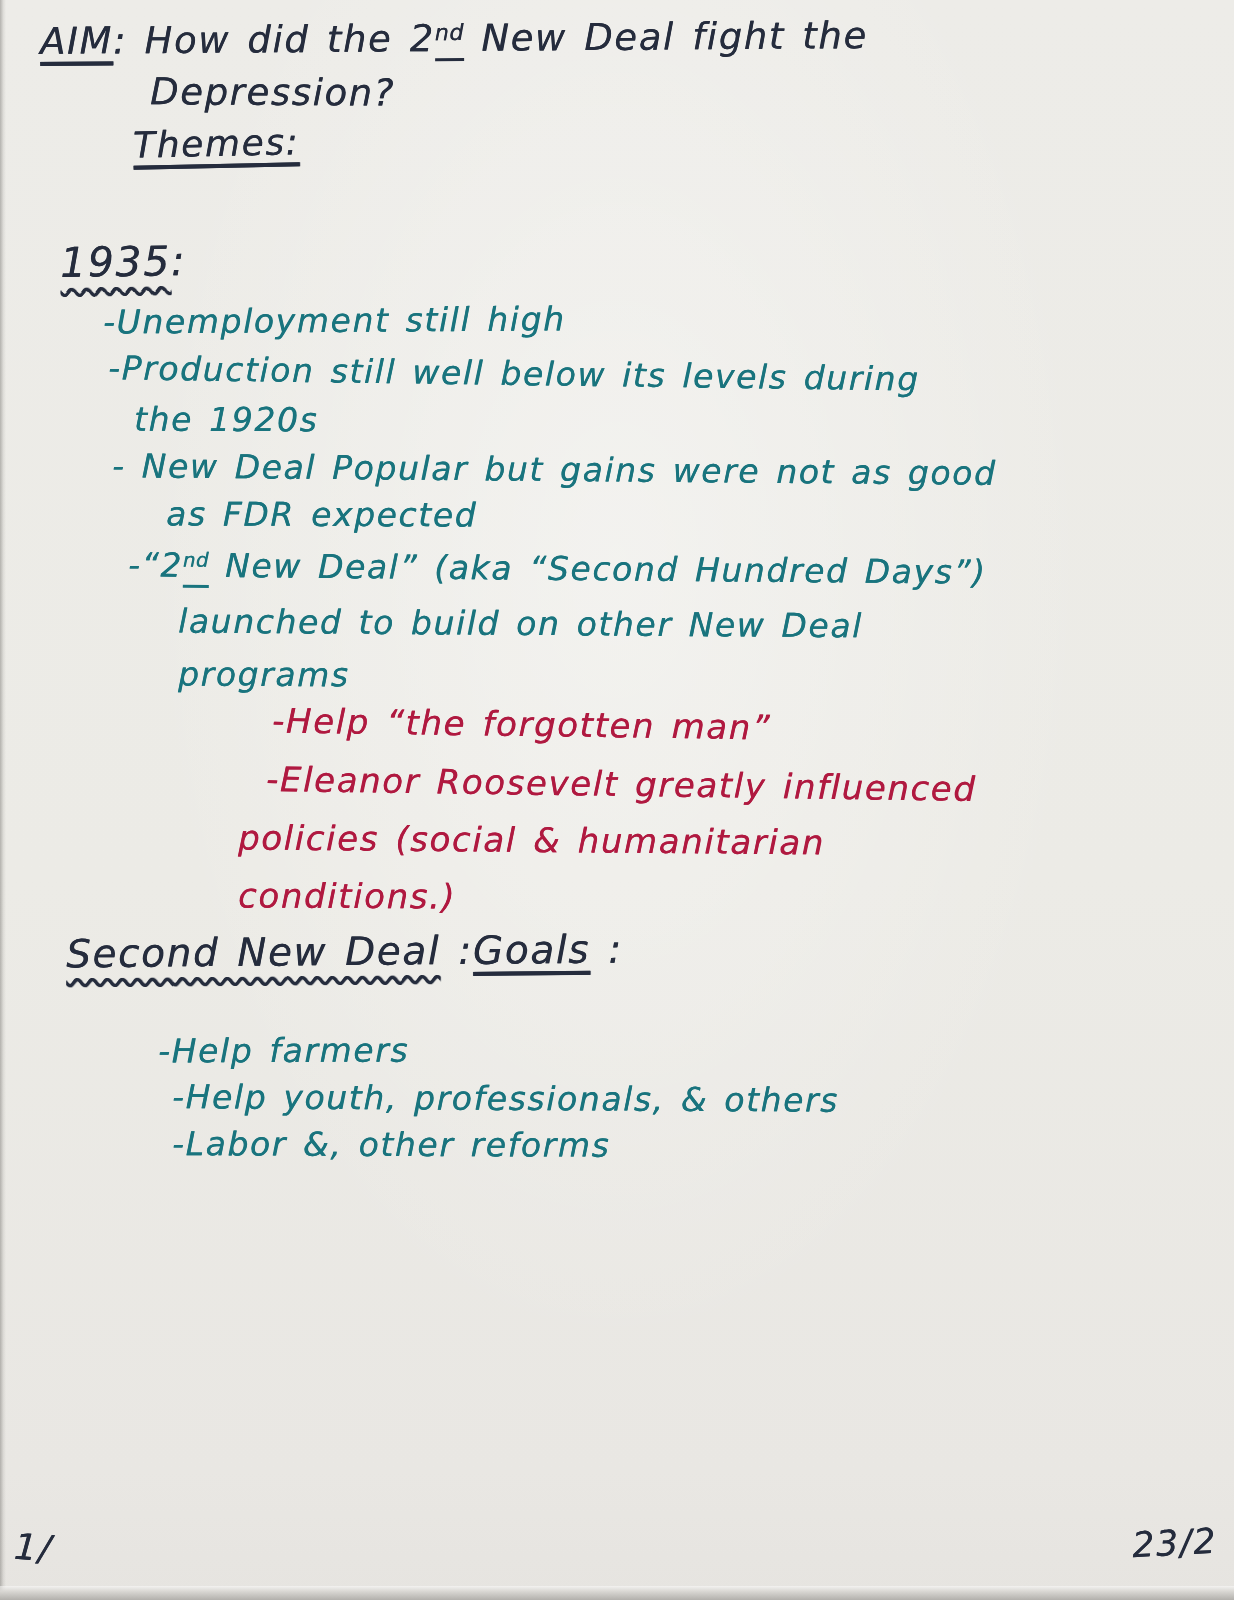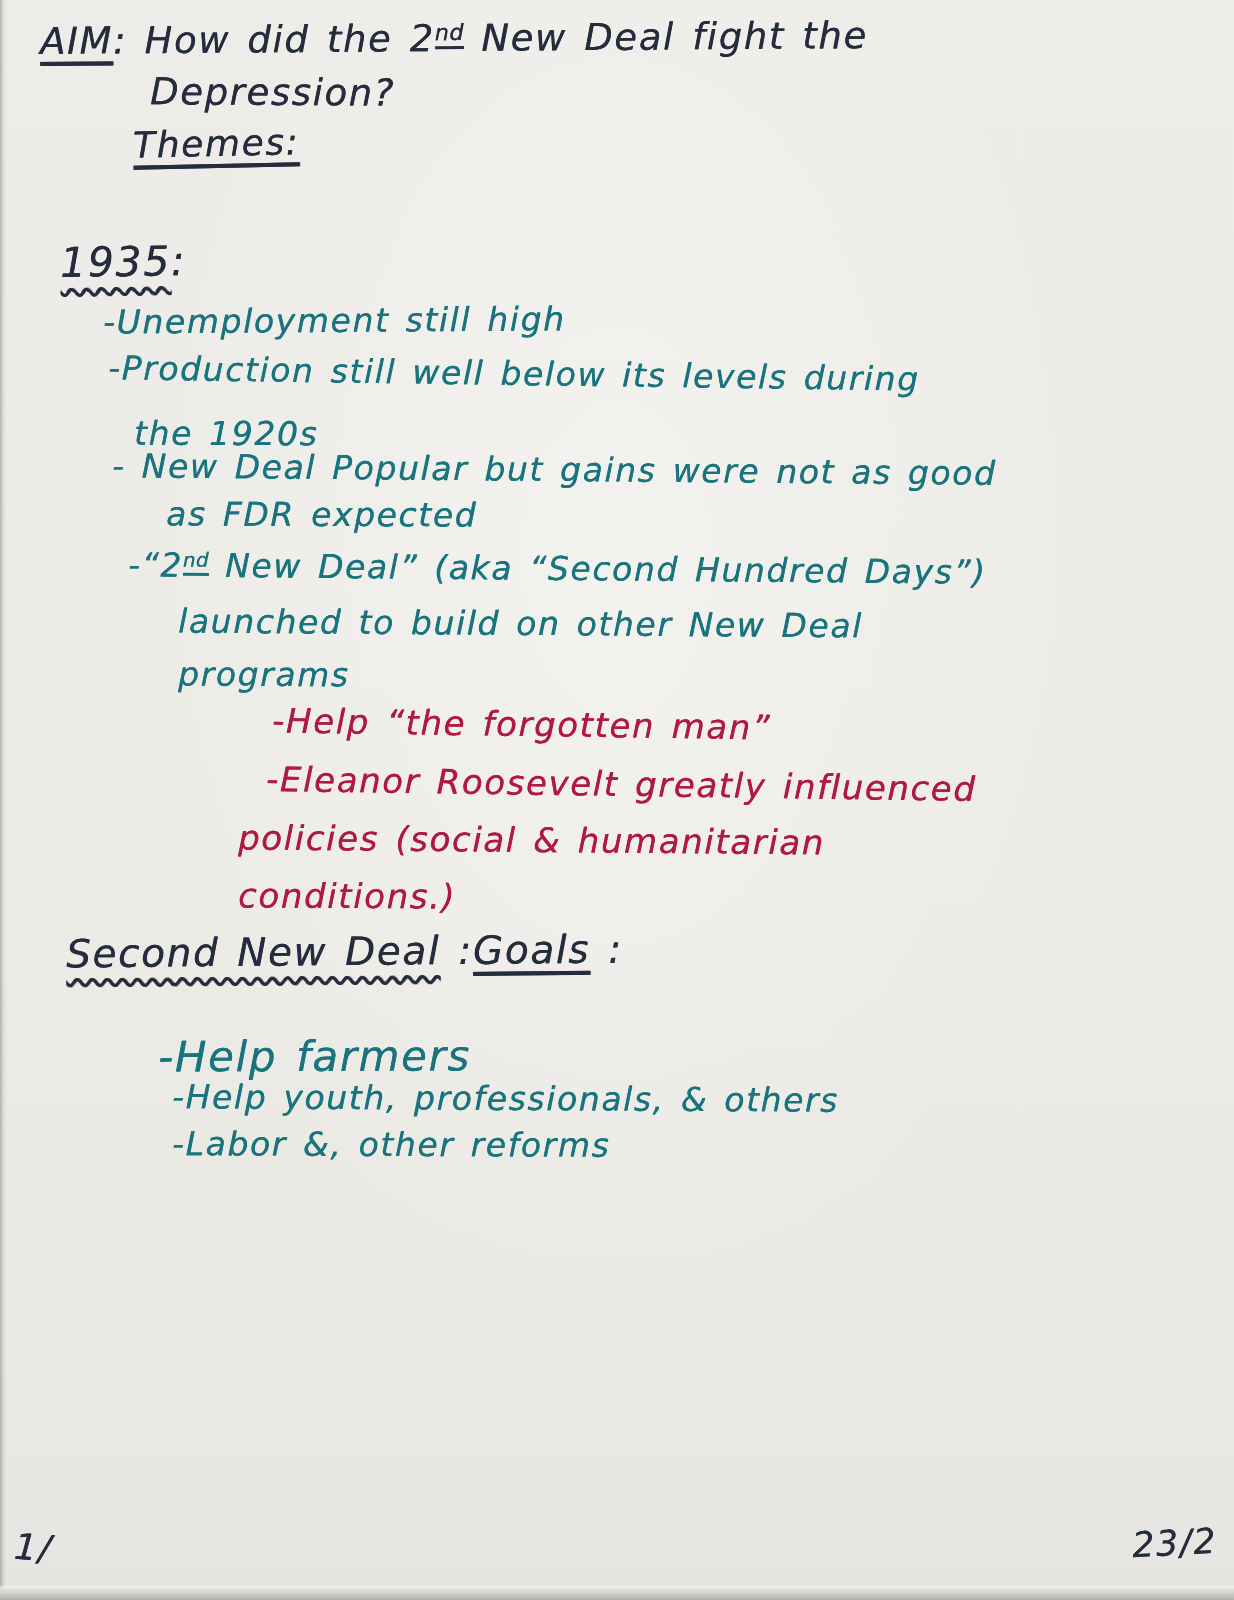--- a/index.html
+++ b/index.html
@@ -39,21 +39,21 @@
   .wavy {
     text-decoration: underline;
     text-decoration-style: wavy;
     text-decoration-thickness: 2.5px;
     text-underline-offset: 11px;
   }
   .sup {
     font-size: 0.6em;
     vertical-align: 0.5em;
     border-bottom: 3px solid currentColor;
-    padding-bottom: 1px;
+    padding-bottom: 13px;
     letter-spacing: 0.5px;
     font-style: italic;
   }
   .left-edge {
     position: absolute;
     left: 0; top: 0; bottom: 0;
     width: 6px;
     background: linear-gradient(90deg, rgba(110,108,104,0.45) 0%, rgba(110,108,104,0.12) 55%, rgba(110,108,104,0) 100%);
     pointer-events: none;
   }
@@ -77,21 +77,21 @@
 
   <div class="line ink-dark under" style="left:133px; top:124px; font-size:36px; transform:rotate(-1.2deg);">Themes:</div>
 
   <div class="line ink-dark" style="left:60px; top:240px; font-size:41px; transform:rotate(-1deg);">
     <span class="wavy">1935</span><span>:</span>
   </div>
 
   <div class="line ink-teal" style="left:103px; top:303px; font-size:33px; transform:rotate(-0.4deg);">-Unemployment still high</div>
 
   <div class="line ink-teal" style="left:108px; top:356px; font-size:33px; transform:rotate(0.8deg);">-Production still well below its levels during</div>
-  <div class="line ink-teal" style="left:134px; top:416px; font-size:33px; transform:rotate(0.2deg);">the 1920s</div>
+  <div class="line ink-teal" style="left:134px; top:402px; font-size:33px; transform:rotate(0.2deg);">the 1920s</div>
 
   <div class="line ink-teal" style="left:112px; top:452px; font-size:33px; transform:rotate(0.5deg);">- New Deal Popular but gains were not as good</div>
   <div class="line ink-teal" style="left:166px; top:497px; font-size:33px; transform:rotate(0.2deg);">as FDR expected</div>
 
   <div class="line ink-teal" style="left:128px; top:551px; font-size:33px; transform:rotate(0.5deg);">
     <span>-“2</span><sup class="sup">nd</sup><span> New Deal” (aka “Second Hundred Days”)</span>
   </div>
   <div class="line ink-teal" style="left:178px; top:606px; font-size:33px; transform:rotate(0.4deg);">launched to build on other New Deal</div>
   <div class="line ink-teal" style="left:178px; top:657px; font-size:33px; transform:rotate(0.3deg);text-align:center;">programs</div>
 
@@ -99,21 +99,21 @@
   <div class="line ink-red" style="left:266px; top:765px; font-size:34px; transform:rotate(0.8deg);">-Eleanor Roosevelt greatly influenced</div>
   <div class="line ink-red" style="left:238px; top:821px; font-size:34px; transform:rotate(0.5deg);">policies (social &amp; humanitarian</div>
   <div class="line ink-red" style="left:238px; top:877px; font-size:34px; transform:rotate(0.3deg);">conditions.)</div>
 
   <div class="line ink-dark" style="left:66px; top:930px; font-size:39px; transform:rotate(-0.5deg);">
     <span class="wavy">Second New Deal</span>
     <span>:</span><span class="under">Goals</span>
     <span>:</span>
   </div>
 
-  <div class="line ink-teal" style="left:158px; top:1033px; font-size:42px; transform:rotate(-0.2deg);">-Help farmers</div>
+  <div class="line ink-teal" style="left:158px; top:1033px; font-size:33px; transform:rotate(-0.2deg);">-Help farmers</div>
   <div class="line ink-teal" style="left:172px; top:1081px; font-size:33px; transform:rotate(0.3deg);">-Help youth, professionals, &amp; others</div>
   <div class="line ink-teal" style="left:172px; top:1127px; font-size:33px; transform:rotate(0.2deg);">-Labor &amp;, other reforms</div>
 
   <div class="line ink-dark" style="left:14px; top:1528px; font-size:36px; transform:rotate(4deg);">1/</div>
   <div class="line ink-dark" style="left:1132px; top:1524px; font-size:35px; transform:rotate(-3deg);">23/2</div>
 
   <div class="left-edge"></div>
   <div class="bottom-edge"></div>
 </div>
 

